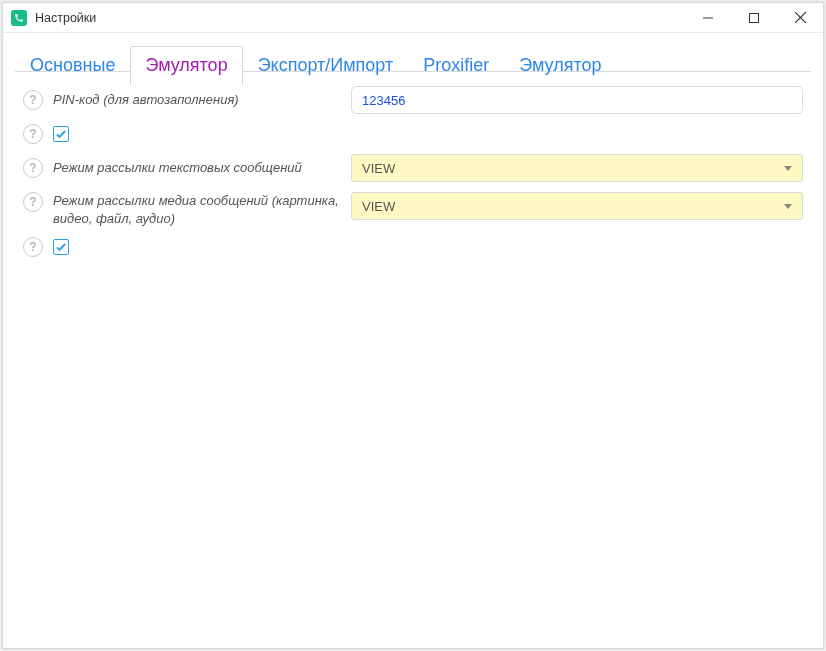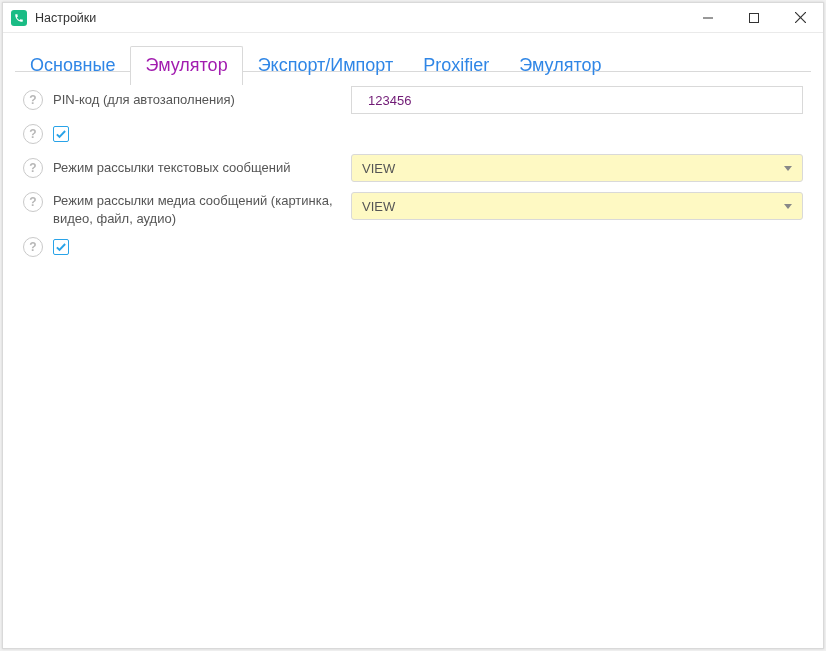--- a/index.html
+++ b/index.html
@@ -95,30 +95,31 @@
     font-weight: 600;
     display:flex; align-items:center; justify-content:center;
     margin-right: 10px;
     flex: 0 0 auto;
   }
   .label {
     width: 298px;
     padding-right: 12px;
     color:#555;
     line-height: 1.35;
+    font-style: italic;
   }
   .control { flex:1; }
   .text-input {
     width: 100%;
     height: 28px;
     border: 1px solid #d9d9d9;
-    border-radius: 0;
-    padding: 0 16px;
+    border-radius: 5px;
+    padding: 0 10px;
     font-size: 13px;
-    color:#701a75;
+    color:#1d4ed8;
     outline:none;
   }
   .select {
     width: 100%;
     height: 28px;
     border: 1px solid #d9d9d9;
     border-radius: 3px;
     padding: 0 10px;
     font-size: 13px;
     color:#555;

